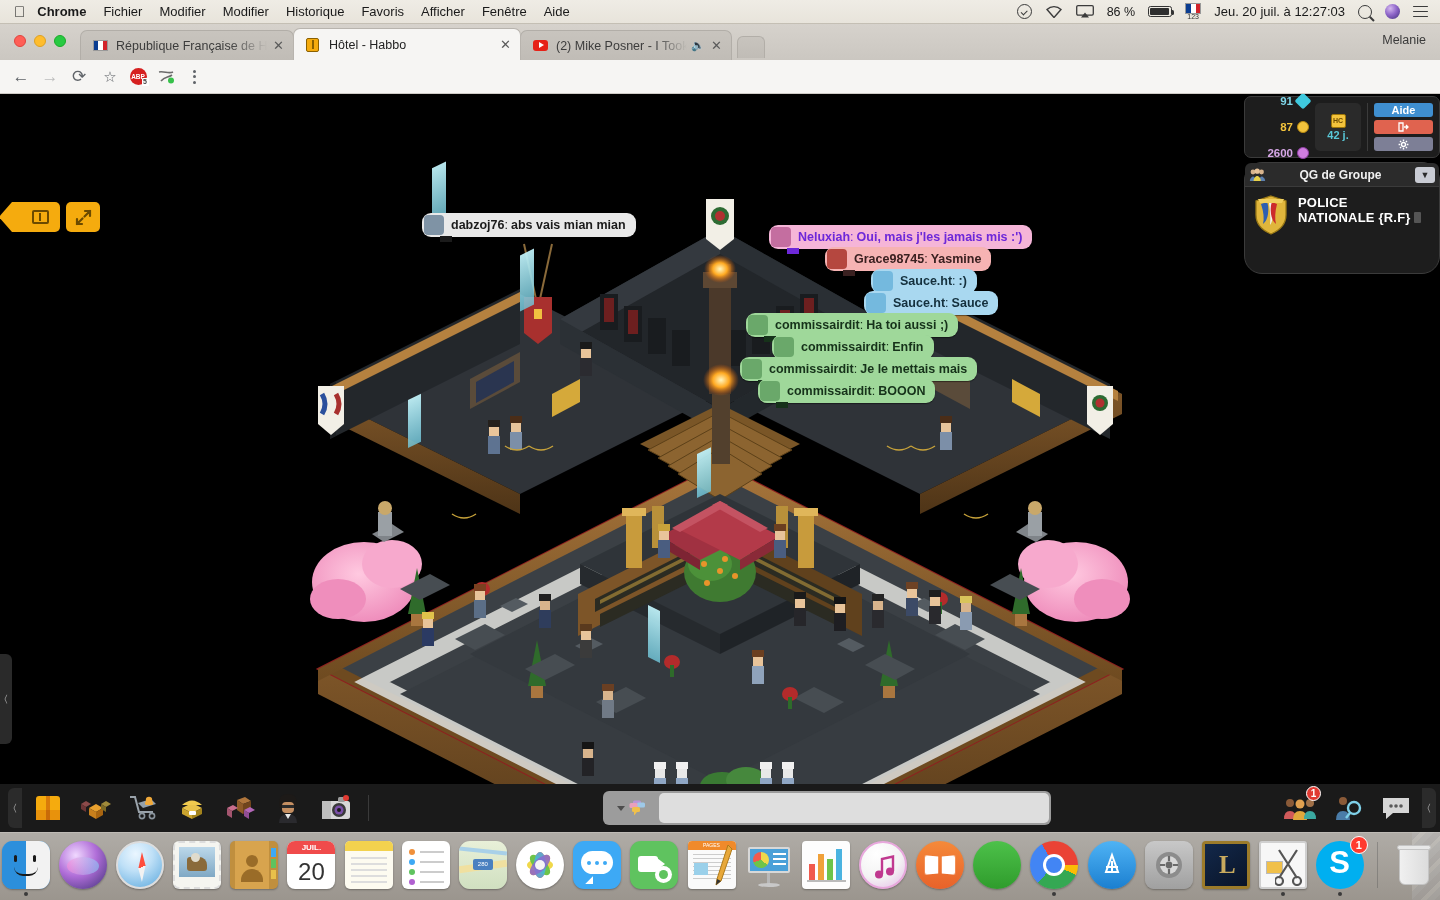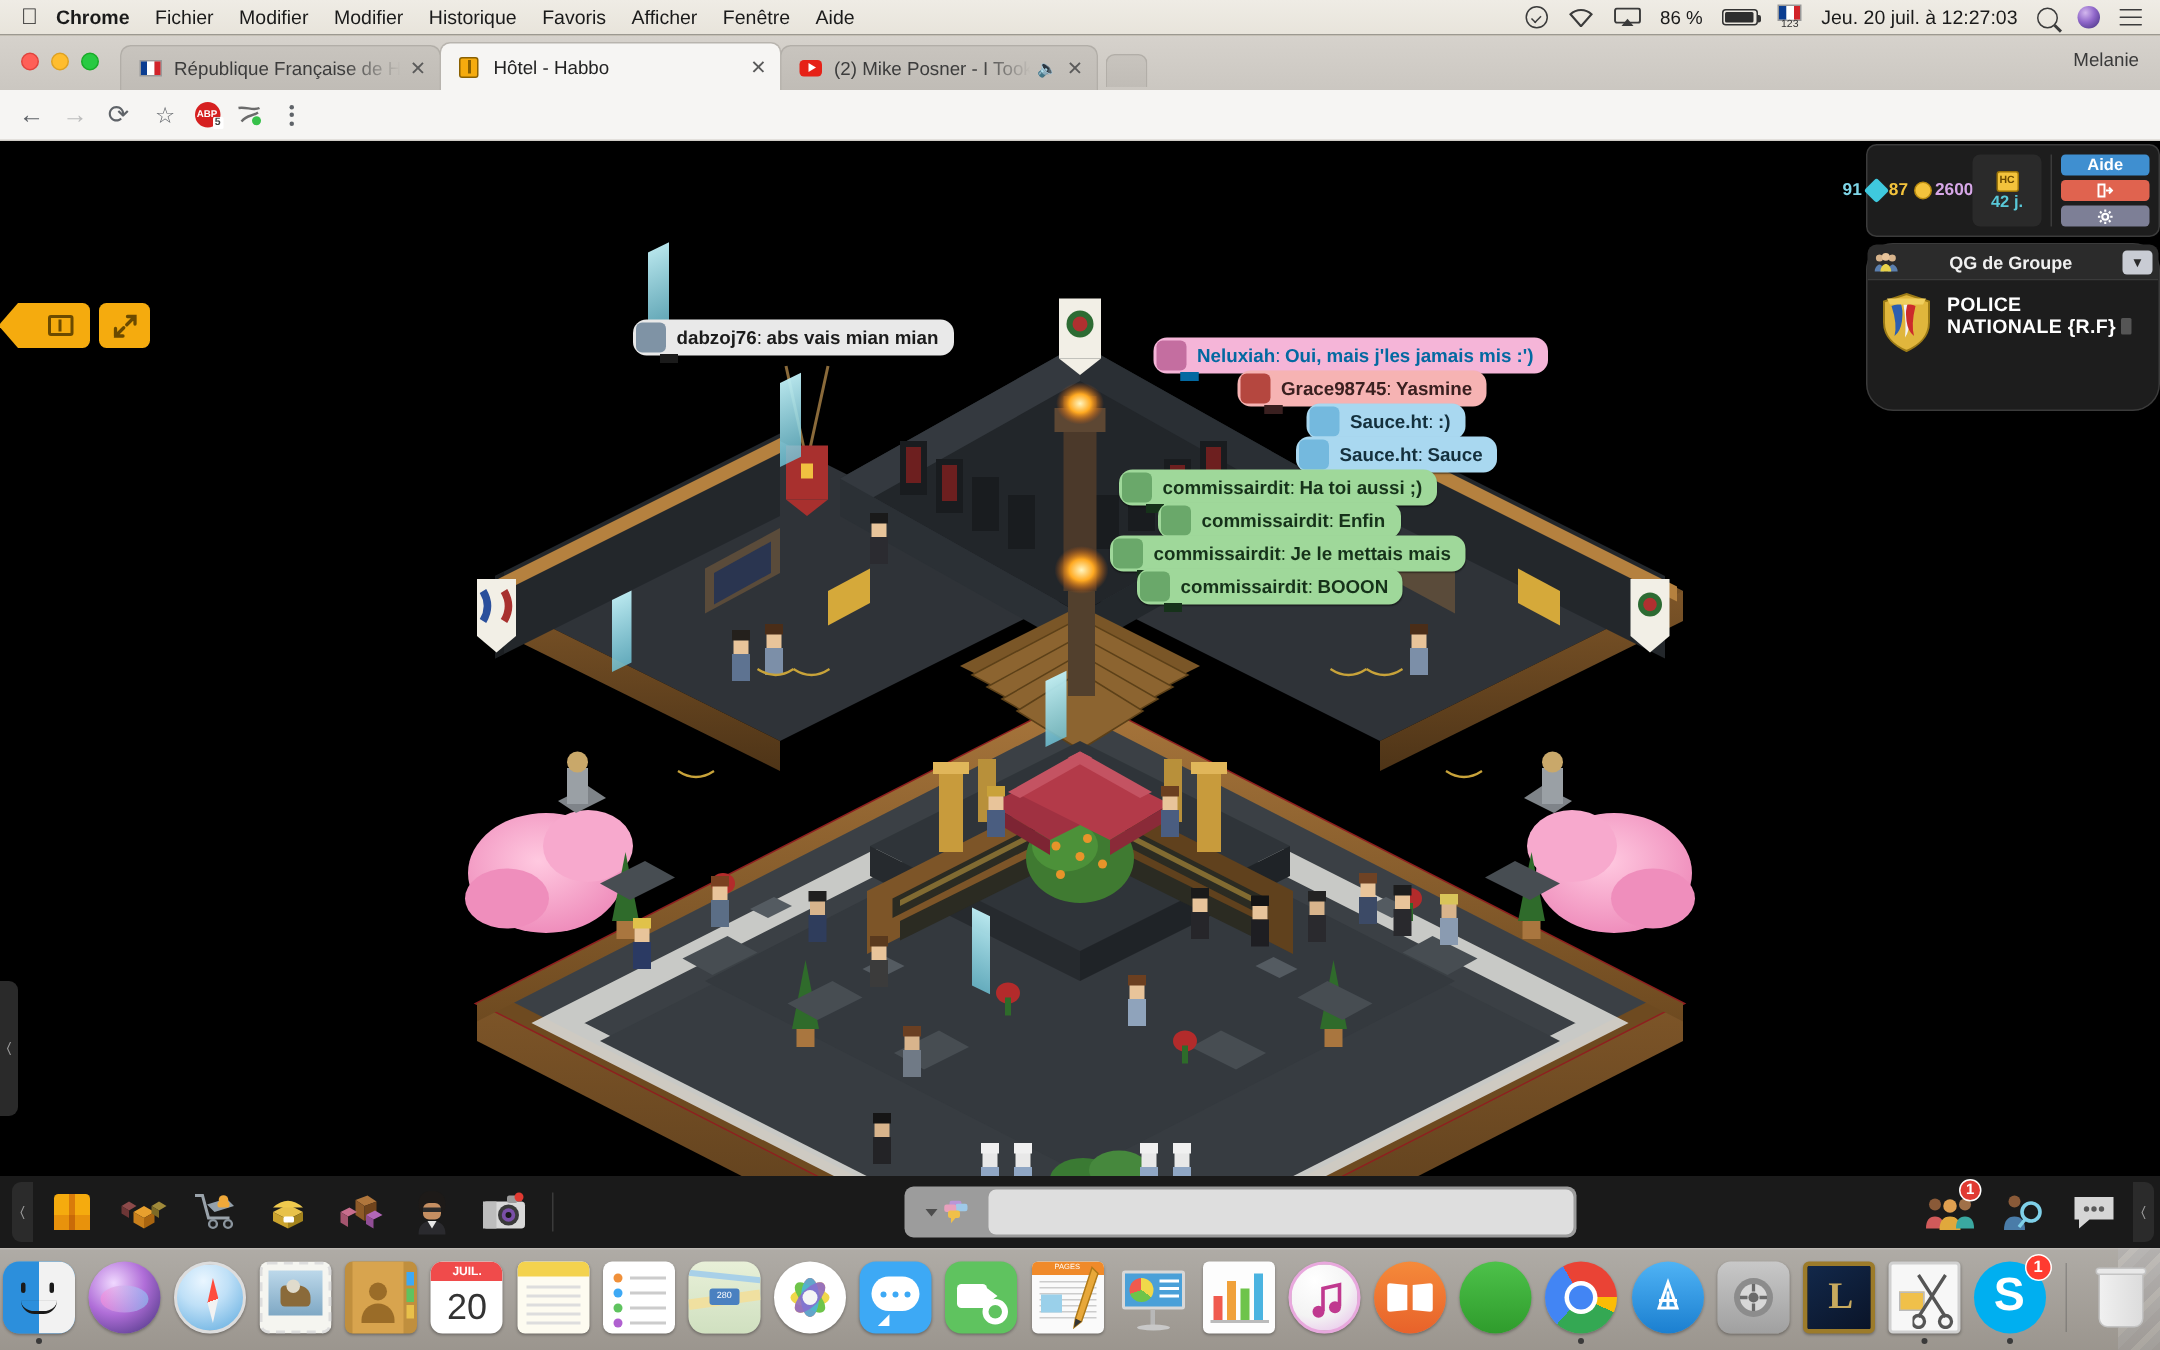--- a/index.html
+++ b/index.html
@@ -135,36 +135,36 @@
   
   .bubble { position:absolute; display:flex; align-items:center; z-index:25;
             border-radius:9px; padding:2px 10px 2px 2px; font-size:12.5px; white-space:nowrap;
             box-shadow:0 1px 1px rgba(0,0,0,.45); }
   .bubble .av { width:20px; height:20px; border-radius:4px; margin-right:7px; flex:none;
             position:relative; overflow:hidden; }
   .bubble .who { font-weight:bold; }
   .bubble .msg { font-weight:bold; margin-left:3px; }
   .b-grey { background:#e9e9e9; color:#1b1b1b; }
   .b-grey .av { background:#7f93a5; }
-  .b-pink { background:#f5b5d8; color:#0369a1; }
+  .b-pink { background:#f5b5d8; color:#6d28d9; }
   .b-pink .av { background:#c46ea0; }
   .b-red  { background:#f6b3b3; color:#3a2020; }
   .b-red .av { background:#b5473f; }
   .b-blue { background:#a9d8f0; color:#14303d; }
   .b-blue .av { background:#74b9de; }
   .b-green{ background:#9fd89a; color:#16321a; }
   .b-green .av { background:#6aa86a; }
   .bubble:after { content:""; position:absolute; left:18px; bottom:-5px;
      border-style:solid; border-width:6px 6px 0 6px; border-color:inherit transparent transparent transparent; }
 
   
   #hud { position:absolute; right:0px; top:2px; width:196px; z-index:30; }
   .hud-card { background:#1d1d1d; border:1px solid #3b3b3b; border-radius:7px; }
   #hud-top { display:flex; align-items:stretch; padding:6px; gap:6px; height:62px; }
-  .coins { display:flex; flex-direction:row; justify-content:center; gap:2px; flex:none; width:58px;align-items:center; }
+  .coins { display:flex; flex-direction:column; justify-content:center; gap:14px; flex:none; width:58px; }
   .coin-row { display:flex; align-items:center; justify-content:flex-end; gap:4px; font-size:11.5px; font-weight:bold; }
   .coin-row .v-diamond { color:#7fd6e8; }
   .coin-row .v-credit { color:#f3c33c; }
   .coin-row .v-duck { color:#d7a7e8; }
   .pip { width:12px; height:12px; border-radius:50%; display:inline-block; flex:none; }
   .pip.diamond { background:#3fc9de; border-radius:2px; transform:rotate(45deg); }
   .pip.credit { background:#f3c33c; border:1.5px solid #b88a10; }
   .pip.duck { background:#cf7de0; border:1.5px solid #8e3fa3; }
   .hcbox { flex:none; width:46px; background:#2a2a2a; border-radius:5px;
      display:flex; flex-direction:column; align-items:center; justify-content:center; gap:1px; }

